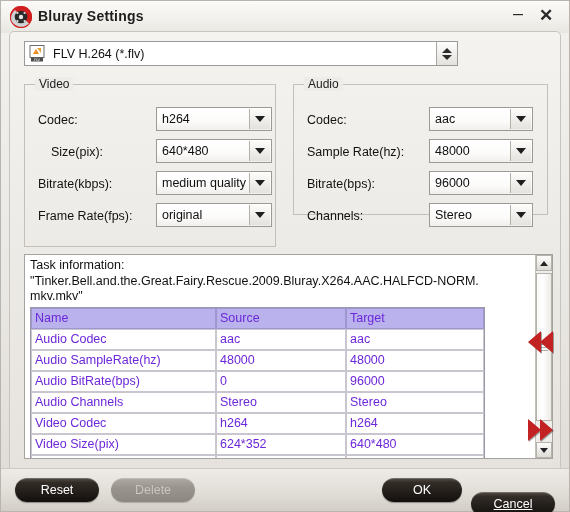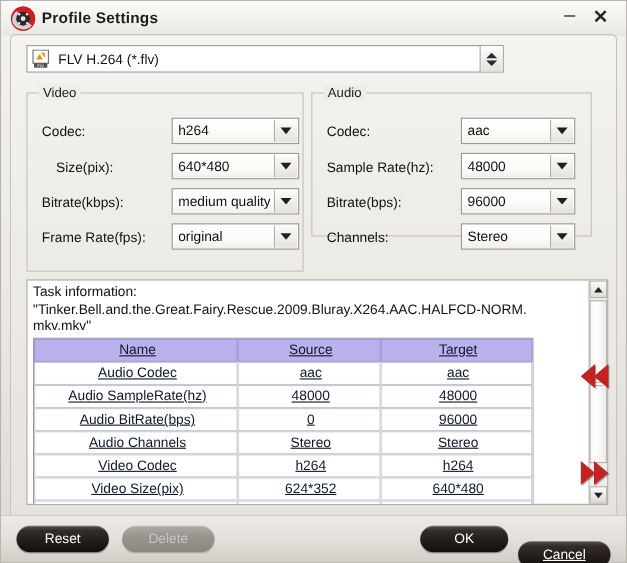--- a/index.html
+++ b/index.html
@@ -81,21 +81,21 @@
   .group{
     position:absolute;
     border:1px solid #c4c0b9;border-top:1px solid #c4c0b9;
     box-sizing:border-box;background:transparent;
   }
   .group-title{
     position:absolute;top:-8px;left:10px;padding:0 4px;
     background:#eeece8;font-size:12px;color:#1c1c1c;
   }
   #video-group{left:14px;top:52px;width:252px;height:163px;padding-left:41px;}
-  #audio-group{left:273px;top:52px;width:255px;height:131px;}
+  #audio-group{left:283px;top:52px;width:255px;height:131px;}
 
   .field-label{
     position:absolute;font-size:12.5px;color:#121212;white-space:nowrap;
   }
   .combo{
     position:absolute;height:24px;
     border:1px solid #9d9a95;box-sizing:border-box;
     background:linear-gradient(to bottom,#ffffff 0%,#fbfbfa 60%,#f1efeb 100%);
     display:flex;align-items:center;cursor:pointer;
   }
@@ -127,25 +127,25 @@
     position:absolute;left:5px;top:19px;width:455px;
     font-size:12.5px;color:#111;line-height:15px;word-break:break-all;
   }
   table.info{
     position:absolute;left:5px;top:52px;width:455px;
     border-collapse:separate;border-spacing:0;
     border:1px solid #9b98a8;
     background:#fff;
   }
   table.info th,table.info td{
-    font-family:"Liberation Sans",sans-serif;font-size:12.5px;color:#0f172a;
-    text-align:center;font-weight:normal;padding:0 0 0 3px;
+    font-family:"Liberation Sans",sans-serif;font-size:12.5px;color:#6d28d9;
+    text-align:left;font-weight:normal;padding:0 0 0 3px;
     height:19px;line-height:19px;
     border:1px solid #c9c6cf;
-    overflow:hidden;white-space:nowrap;text-decoration:underline;
+    overflow:hidden;white-space:nowrap;
   }
   table.info th{
     background:#b9b2ec;border:1px solid #9d96cf;
   }
   table.info td{background:#ffffff;}
   table.info col.c1{width:185px;}
   table.info col.c2{width:130px;}
   table.info col.c3{width:138px;}
 
   
@@ -217,21 +217,21 @@
       <circle cx="12" cy="12" r="11" fill="#d11f1f"></circle>
       <path d="M12 1a11 11 0 0 1 0 22 11 11 0 0 1 0-22z" fill="#d11f1f"></path>
       <path d="M2.5 16A11 11 0 0 0 20 18.5L6 5A11 11 0 0 0 2.5 16z" fill="#cfd3d6"></path>
       <circle cx="12" cy="12" r="6.3" fill="#2a2a2a"></circle>
       <circle cx="12" cy="12" r="2.2" fill="#e8e8e8"></circle>
       <circle cx="8.4" cy="8.0" r="1.1" fill="#e8e8e8"></circle>
       <circle cx="15.6" cy="8.0" r="1.1" fill="#e8e8e8"></circle>
       <circle cx="8.4" cy="16.0" r="1.1" fill="#e8e8e8"></circle>
       <circle cx="15.6" cy="16.0" r="1.1" fill="#e8e8e8"></circle>
     </svg>
-    <div class="title-text">Profile Settings</div>
+    <div class="title-text">Bluray Settings</div>
     <div class="win-btn win-min">–</div>
     <div class="win-btn win-close">✕</div>
   </div>
 
   <div class="content">
 
     <div class="profile-box">
       <svg class="flv-icon" viewBox="0 0 16 17">
         <rect x="1" y="0.5" width="14" height="12" fill="#ffffff" stroke="#6e6e6e" stroke-width="1"></rect>
         <path d="M4 9 L7 4 L10 9 Z" fill="#f08b1d"></path>

